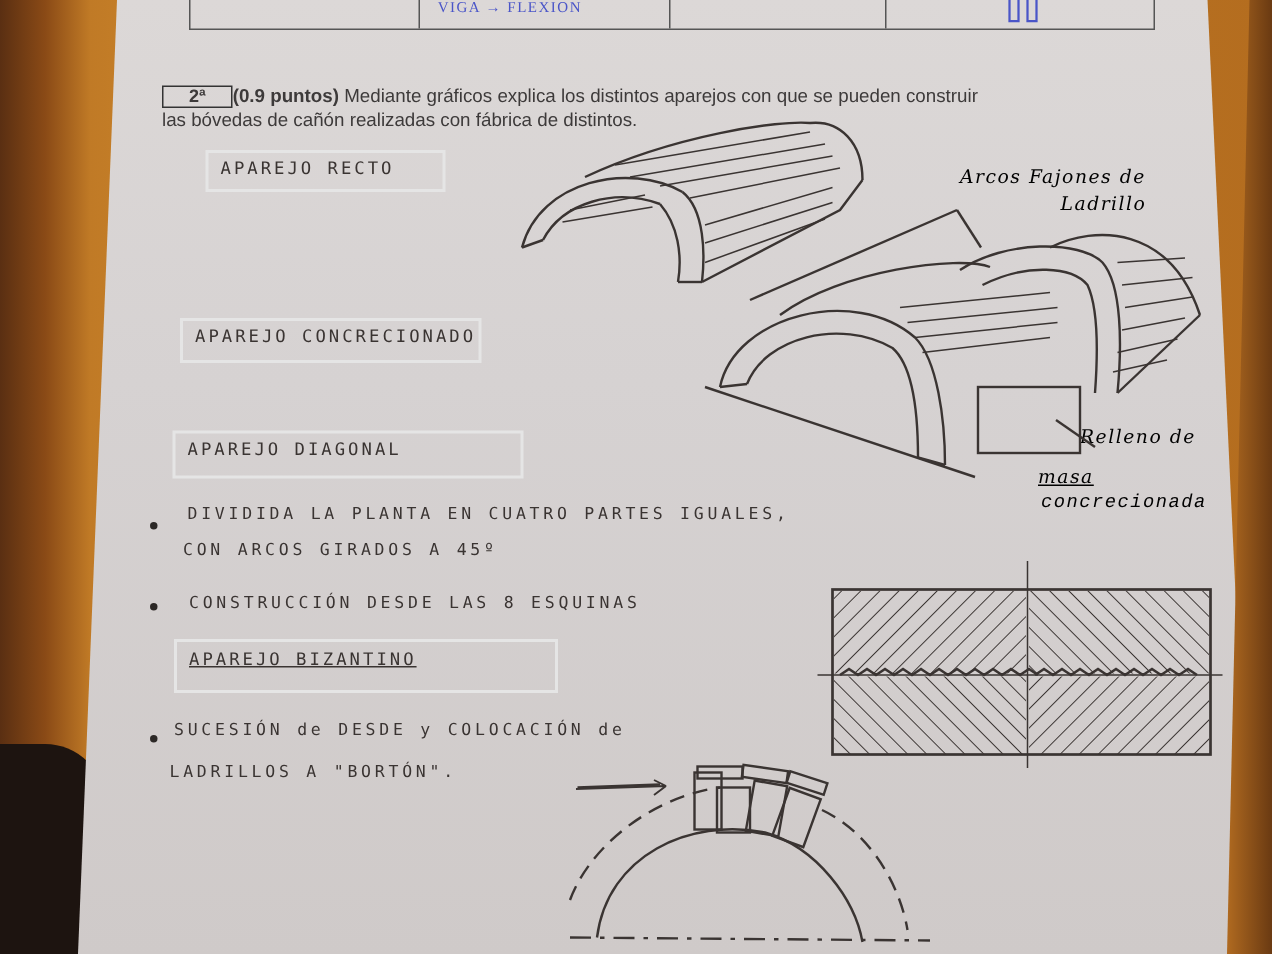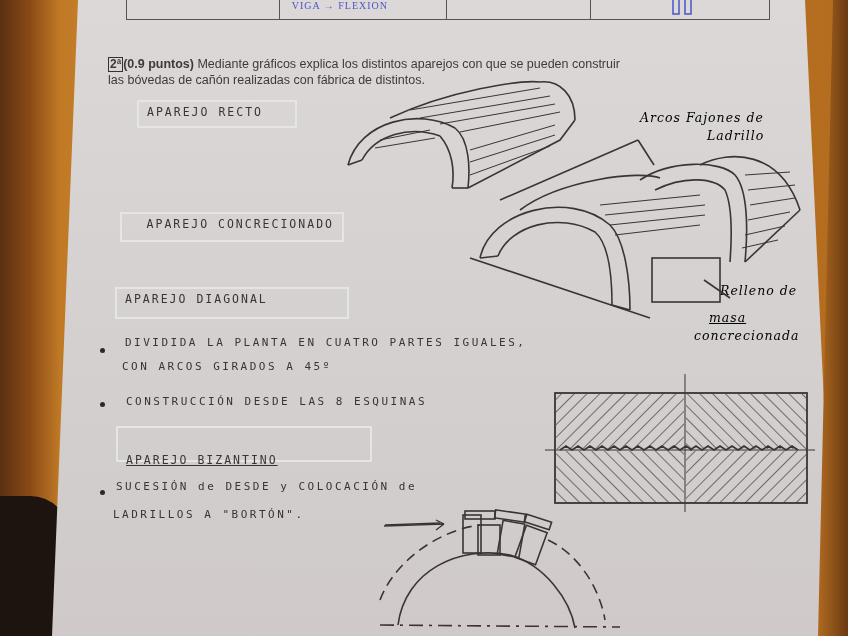--- a/index.html
+++ b/index.html
@@ -12,21 +12,21 @@
     background: linear-gradient(90deg, #a0601e, #b06a20 50%, #6a3a12); }
   .paper { position:absolute; left:0; top:0; width:848px; height:636px;
     background: linear-gradient(180deg, #dcd8d7 0%, #d6d2d2 40%, #cfcac9 100%);
     clip-path: polygon(78px 0, 805px 0, 835px 636px, 52px 636px); }
   .abs { position:absolute; }
   .top-table { position:absolute; left:126px; top:-8px; width:642px; height:27px; border:1.5px solid #555; border-top:none; display:flex; }
   .top-table .cell { border-right:1.5px solid #555; height:100%; position:relative; }
   .top-table .cell:last-child { border-right:none; }
   .blue { color:#4a55c8; font-family:Liberation Serif, serif; font-size:10px; letter-spacing:1px; }
   .question { position:absolute; left:108px; top:56px; width:680px; font-size:12.5px; color:#3d3a3a; line-height:16px; }
-  .qnum { display:inline-block; border:1.5px solid #333; font-weight:bold; font-size:12px; padding:0 1px; line-height:13px; }
+  .qnum { display:inline-block; border:1.5px solid #333; font-weight:bold; font-size:12px; padding:0 17px; line-height:13px; }
   .bold { font-weight:bold; }
   .box { position:absolute; border:2px solid #e5e5e5; font-family:"DejaVu Sans Mono", monospace; font-size:11.5px;
          color:#3a3432; letter-spacing:2px; padding:3px 8px; box-sizing:border-box; white-space:nowrap; }
   .bullet-line { position:absolute; font-family:"DejaVu Sans Mono", monospace; font-size:11px; color:#3a3432; letter-spacing:2.5px; white-space:nowrap; }
   .dot { position:absolute; width:5px; height:5px; background:#2c2826; border-radius:50%; }
   .note { position:absolute; font-family:"DejaVu Serif", serif; font-style:italic; font-size:12.5px; color:#000000; letter-spacing:1px; white-space:nowrap; }
   svg { position:absolute; overflow:visible; }
 </style>
 </head>
 <body>
@@ -50,39 +50,39 @@
   </div>
 </div>
 
 <div class="question">
   <span class="qnum">2ª</span><span class="bold">(0.9 puntos)</span>
   <span>Mediante gráficos explica los distintos aparejos con que se pueden construir</span><br>
   <span>las bóvedas de cañón realizadas con fábrica de distintos.</span>
 </div>
 
 <div class="box" style="left:137px;top:100px;width:160px;height:28px;">APAREJO RECTO</div>
-<div class="box" style="left:120px;top:212px;width:224px;height:30px;text-align:right;">APAREJO CONCRECIONADO</div>
+<div class="box" style="left:120px;top:212px;width:201px;height:30px;">APAREJO CONCRECIONADO</div>
 <div class="box" style="left:115px;top:287px;width:234px;height:32px;">APAREJO DIAGONAL</div>
-<div class="box" style="left:116px;top:426px;width:256px;height:36px;padding-top:25px;text-decoration:underline;">APAREJO BIZANTINO</div>
+<div class="box" style="left:116px;top:426px;width:256px;height:36px;padding-top:4px;text-decoration:underline;">APAREJO BIZANTINO</div>
 
 <div class="dot" style="left:100px;top:348px;"></div>
 <div class="bullet-line" style="left:125px;top:336px;">DIVIDIDA LA PLANTA EN CUATRO PARTES IGUALES,</div>
 <div class="bullet-line" style="left:122px;top:360px;">CON ARCOS GIRADOS A 45º</div>
 <div class="dot" style="left:100px;top:402px;"></div>
 <div class="bullet-line" style="left:126px;top:395px;">CONSTRUCCIÓN DESDE LAS 8 ESQUINAS</div>
 
 <div class="dot" style="left:100px;top:490px;"></div>
 <div class="bullet-line" style="left:116px;top:480px;">SUCESIÓN de DESDE y COLOCACIÓN de</div>
 <div class="bullet-line" style="left:113px;top:508px;">LADRILLOS A "BORTÓN".</div>
 
 <div class="note" style="left:640px;top:110px;">Arcos Fajones de</div>
 <div class="note" style="left:684px;top:128px;margin-left:23px;">Ladrillo</div>
 <div class="note" style="left:720px;top:283px;">Relleno de</div>
-<div class="note" style="left:709px;top:310px;text-decoration:underline;">masa</div>
-<div class="note" style="left:694px;top:328px;">concrecionada</div>
+<div class="note" style="left:692px;top:310px;text-decoration:underline;">masa</div>
+<div class="note" style="left:694px;top:328px;font-family:Liberation Mono, monospace;">concrecionada</div>
 
 <svg width="848" height="636" style="left:0;top:0">
   <g stroke="#3a3432" stroke-width="1.6" fill="none">
     <path d="M348 165 C360 120 420 108 455 128"></path>
     <path d="M362 160 C375 135 410 125 440 136"></path>
     <path d="M455 128 C470 140 470 170 468 188"></path>
     <path d="M440 136 C452 150 455 170 452 188"></path>
     <path d="M390 118 C450 90 520 80 540 82 C560 80 575 95 575 120"></path>
     <path d="M468 188 L560 140 L575 120"></path>
     <path d="M452 188 L468 188"></path>

